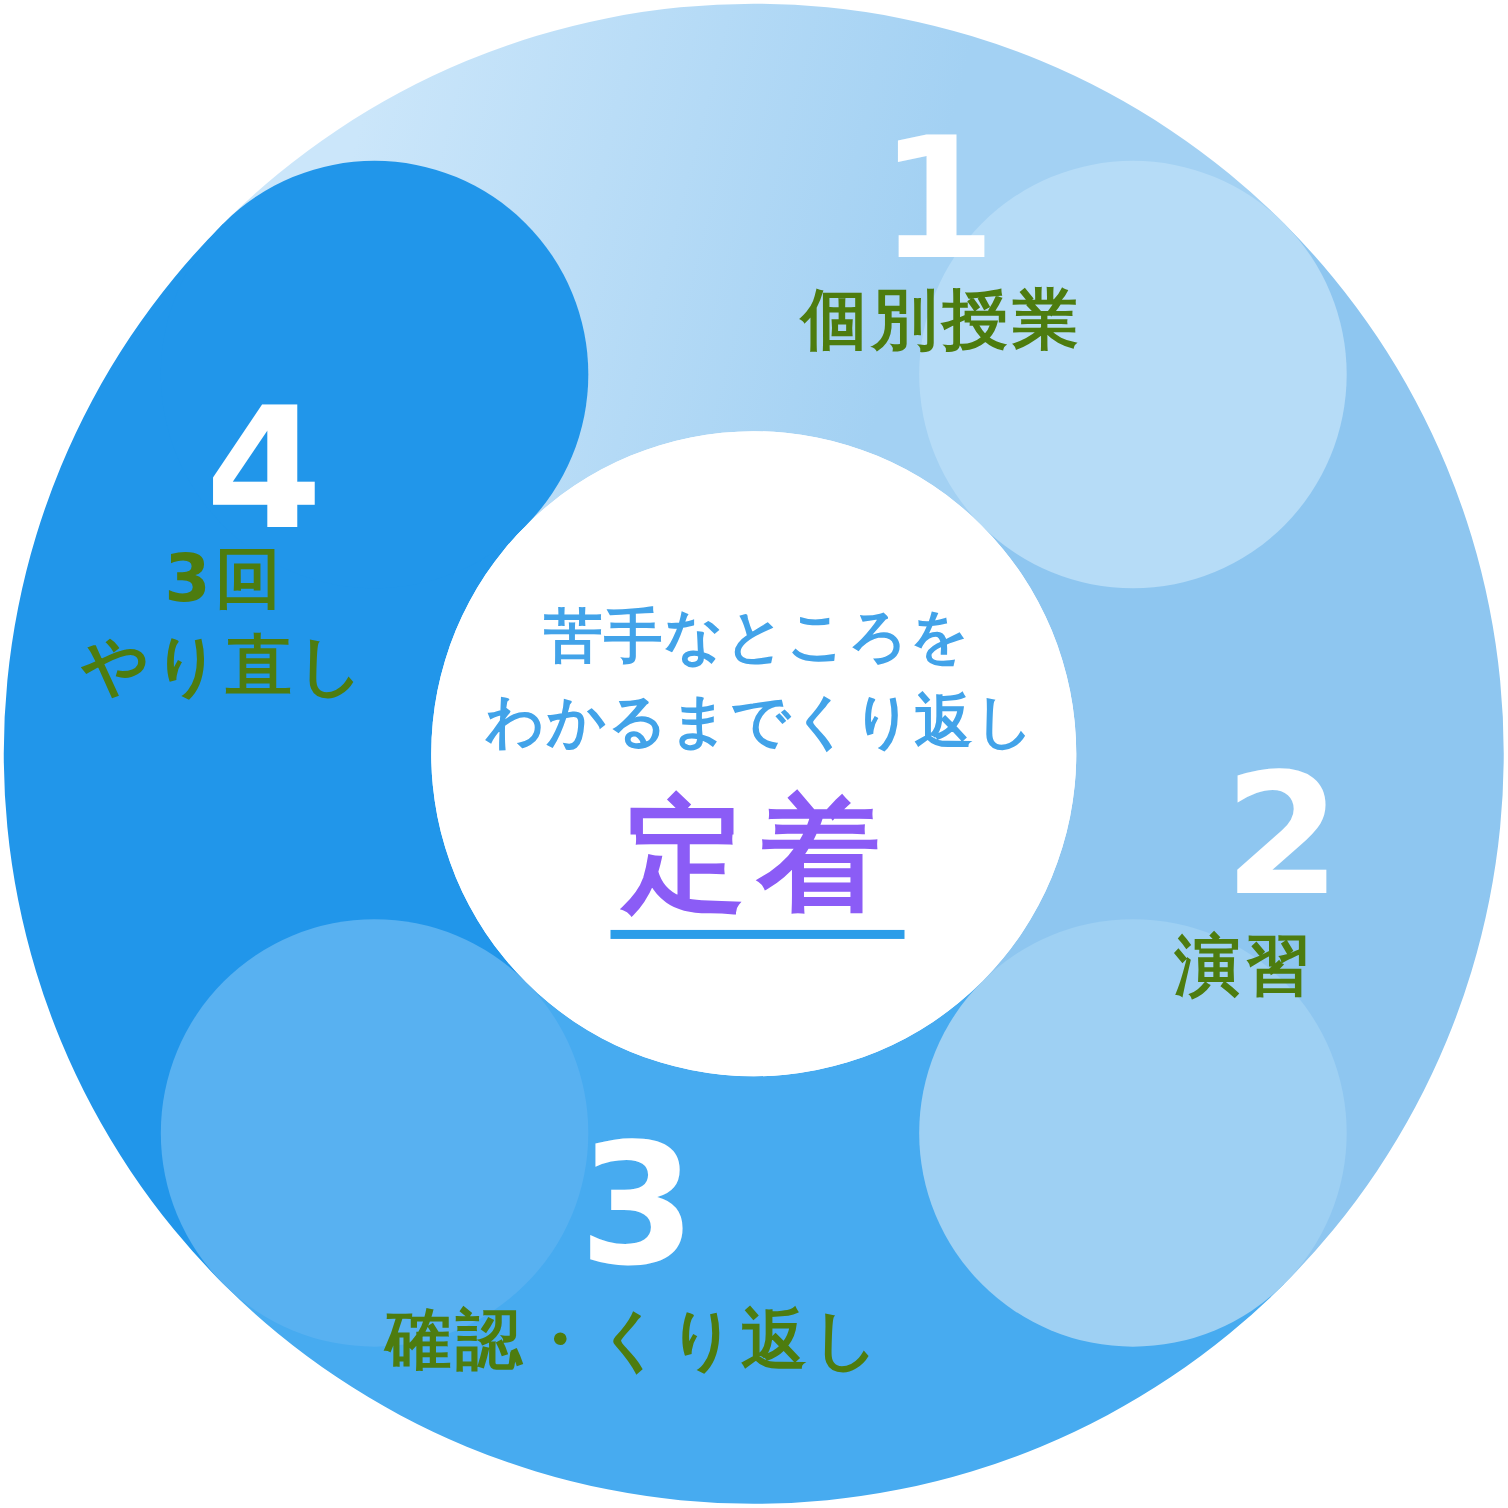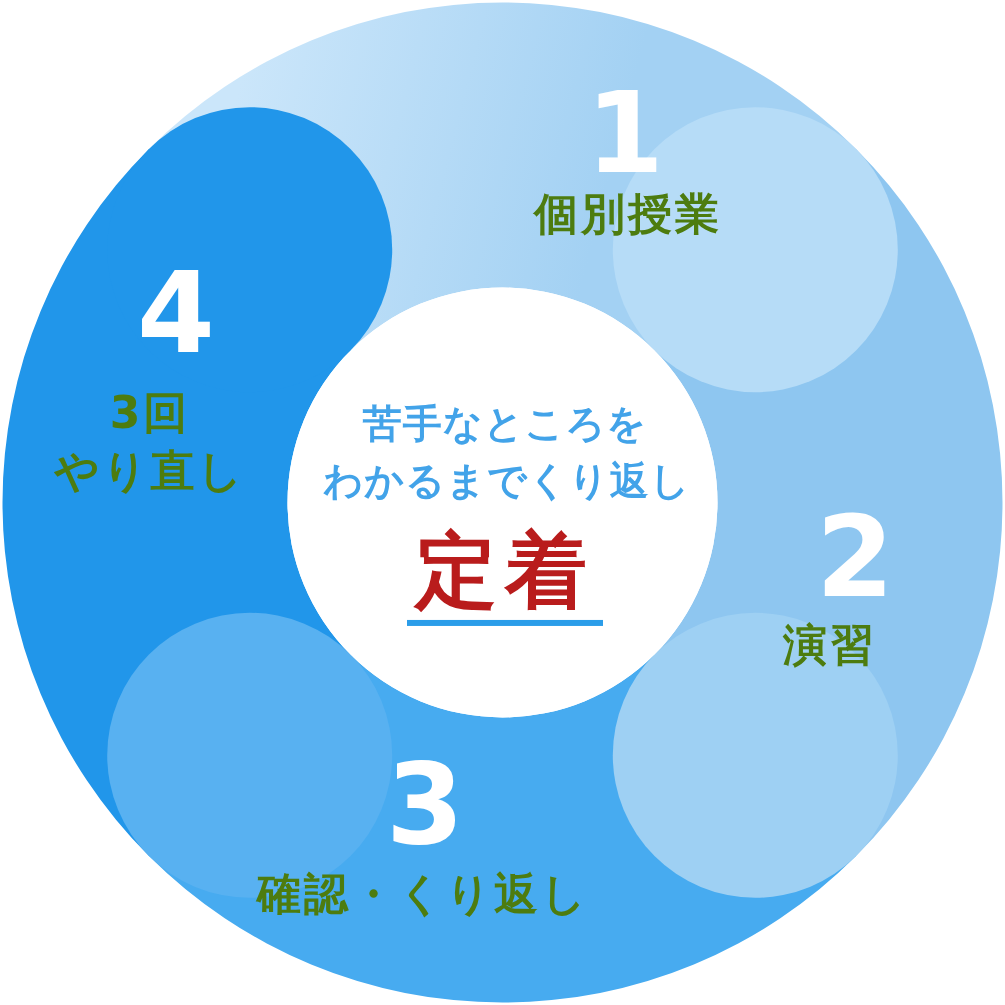--- a/index.html
+++ b/index.html
@@ -40,21 +40,21 @@
     transform: translate(-50%, -50%);
     color: #42a3e9;
     font-weight: 600;
     font-size: 39px;
     letter-spacing: 1px;
     white-space: nowrap;
   }
   .keyword {
     position: absolute;
     transform: translate(-50%, -50%);
-    color: #b91c1c;
+    color: #8b5cf6;
     font-weight: 700;
     font-size: 82px;
     line-height: 1.05;
     letter-spacing: 8px;
     white-space: nowrap;
     border-bottom: 6px solid #2b9de9;
     padding: 0 8px 6px 8px;
   }
 </style>
 </head>
@@ -91,21 +91,21 @@
     <div class="num" style="left:625px; top:133px;">1</div>
     <div class="step-label" style="left:628px; top:214px;">個別授業</div>
 
     <div class="num" style="left:855px; top:557px;">2</div>
     <div class="step-label" style="left:830px; top:645px;">演習</div>
 
     <div class="num" style="left:425px; top:804px;">3</div>
     <div class="step-label" style="left:423px; top:894px;">確認・くり返し</div>
 
     <div class="num" style="left:176px; top:313px;">4</div>
-    <div class="step-label" style="left:150px; top:442px;">
+    <div class="step-label" style="left:150px; top:416px;">
       <div>3回</div>
       <div>やり直し</div>
     </div>
 
     <div class="caption-line" style="left:505px; top:424px;">苦手なところを</div>
     <div class="caption-line" style="left:507px; top:481px;">わかるまでくり返し</div>
     <div class="keyword" style="left:505px; top:577px;">定着</div>
 
   </div>
 </div>

